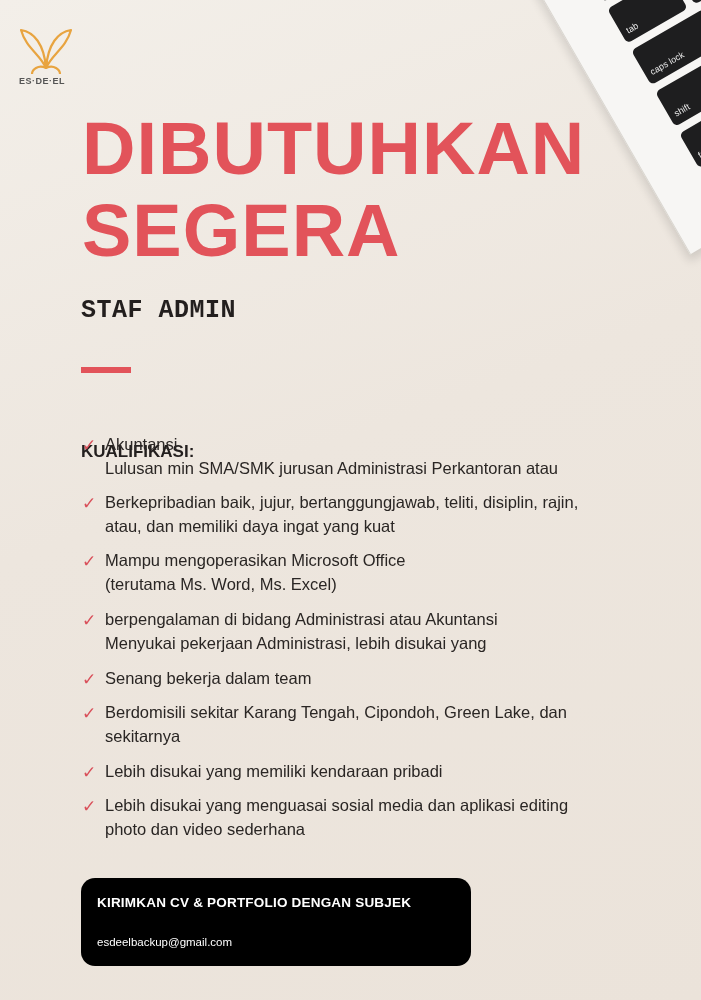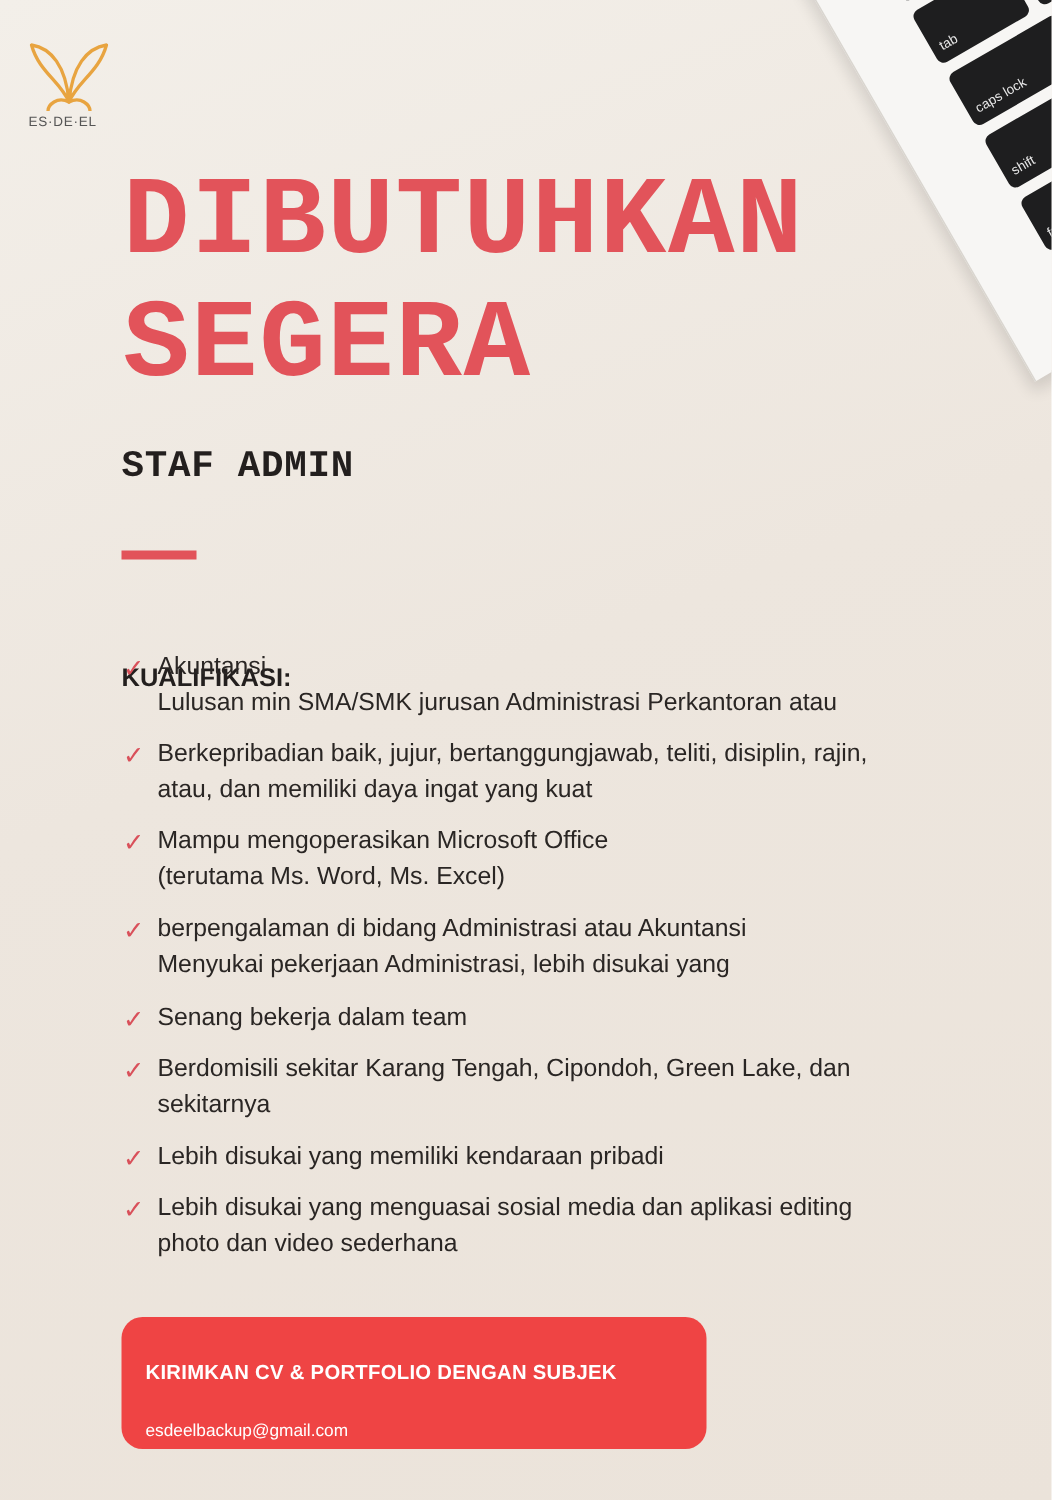--- a/index.html
+++ b/index.html
@@ -21,26 +21,26 @@
   }
   .key {
     position:absolute; background:#1e1e1f; border-radius:5px;
     color:#e8e8e8; font-size:9px; font-family:"Liberation Sans", sans-serif;
     box-sizing:border-box; padding:4px 6px;
   }
   .logo {
     position:absolute; left:18px; top:24px; width:56px; height:52px;
   }
   .logo-text {
-    position:absolute; left:19px; top:76px; font-size:9px; font-weight:normal;
+    position:absolute; left:19px; top:76px; font-size:9px; font-weight:bold;
     letter-spacing:0.5px; color:#555; font-family:"Liberation Sans", sans-serif;
   }
   .headline {
     position:absolute; left:82px; top:108px; margin:0;
-    font-family:Liberation Mono, monospace; font-weight:bold;
+    font-family:Liberation Sans, sans-serif; font-weight:bold;
     font-size:74px; line-height:82px; color:#e2535a; letter-spacing:1px;
   }
   .role {
     position:absolute; left:81px; top:296px; margin:0;
     font-family:Liberation Mono, monospace; font-size:25px; color:#231f1e;
     letter-spacing:0.5px;
   }
   .divider {
     position:absolute; left:81px; top:367px; width:50px; height:6px;
     background:#e2535a;
@@ -55,22 +55,22 @@
   }
   .qual {
     position:relative; padding-left:23px; font-size:16.5px; line-height:24px;
     color:#2a2624; font-family:"Liberation Sans", sans-serif;
   }
   .check {
     position:absolute; left:0; top:2px; color:#d9505a; font-size:17px;
   }
   .cta {
     position:absolute; left:81px; top:878px; width:390px; height:88px;
-    background:#ef4444; border-radius:14px; box-sizing:border-box;
-    padding:26px 16px; color:#fff;
+    background:#000000; border-radius:14px; box-sizing:border-box;
+    padding:14px 16px; color:#fff;
   }
   .cta-line {
     font-family:"Liberation Sans", sans-serif; font-weight:bold; font-size:13.5px;
     line-height:21px; letter-spacing:0.2px;
   }
   .cta-email {
     font-family:"Liberation Sans", sans-serif; font-size:11.5px; line-height:18px;margin-top:20px;
   }
 </style>
 </head>

